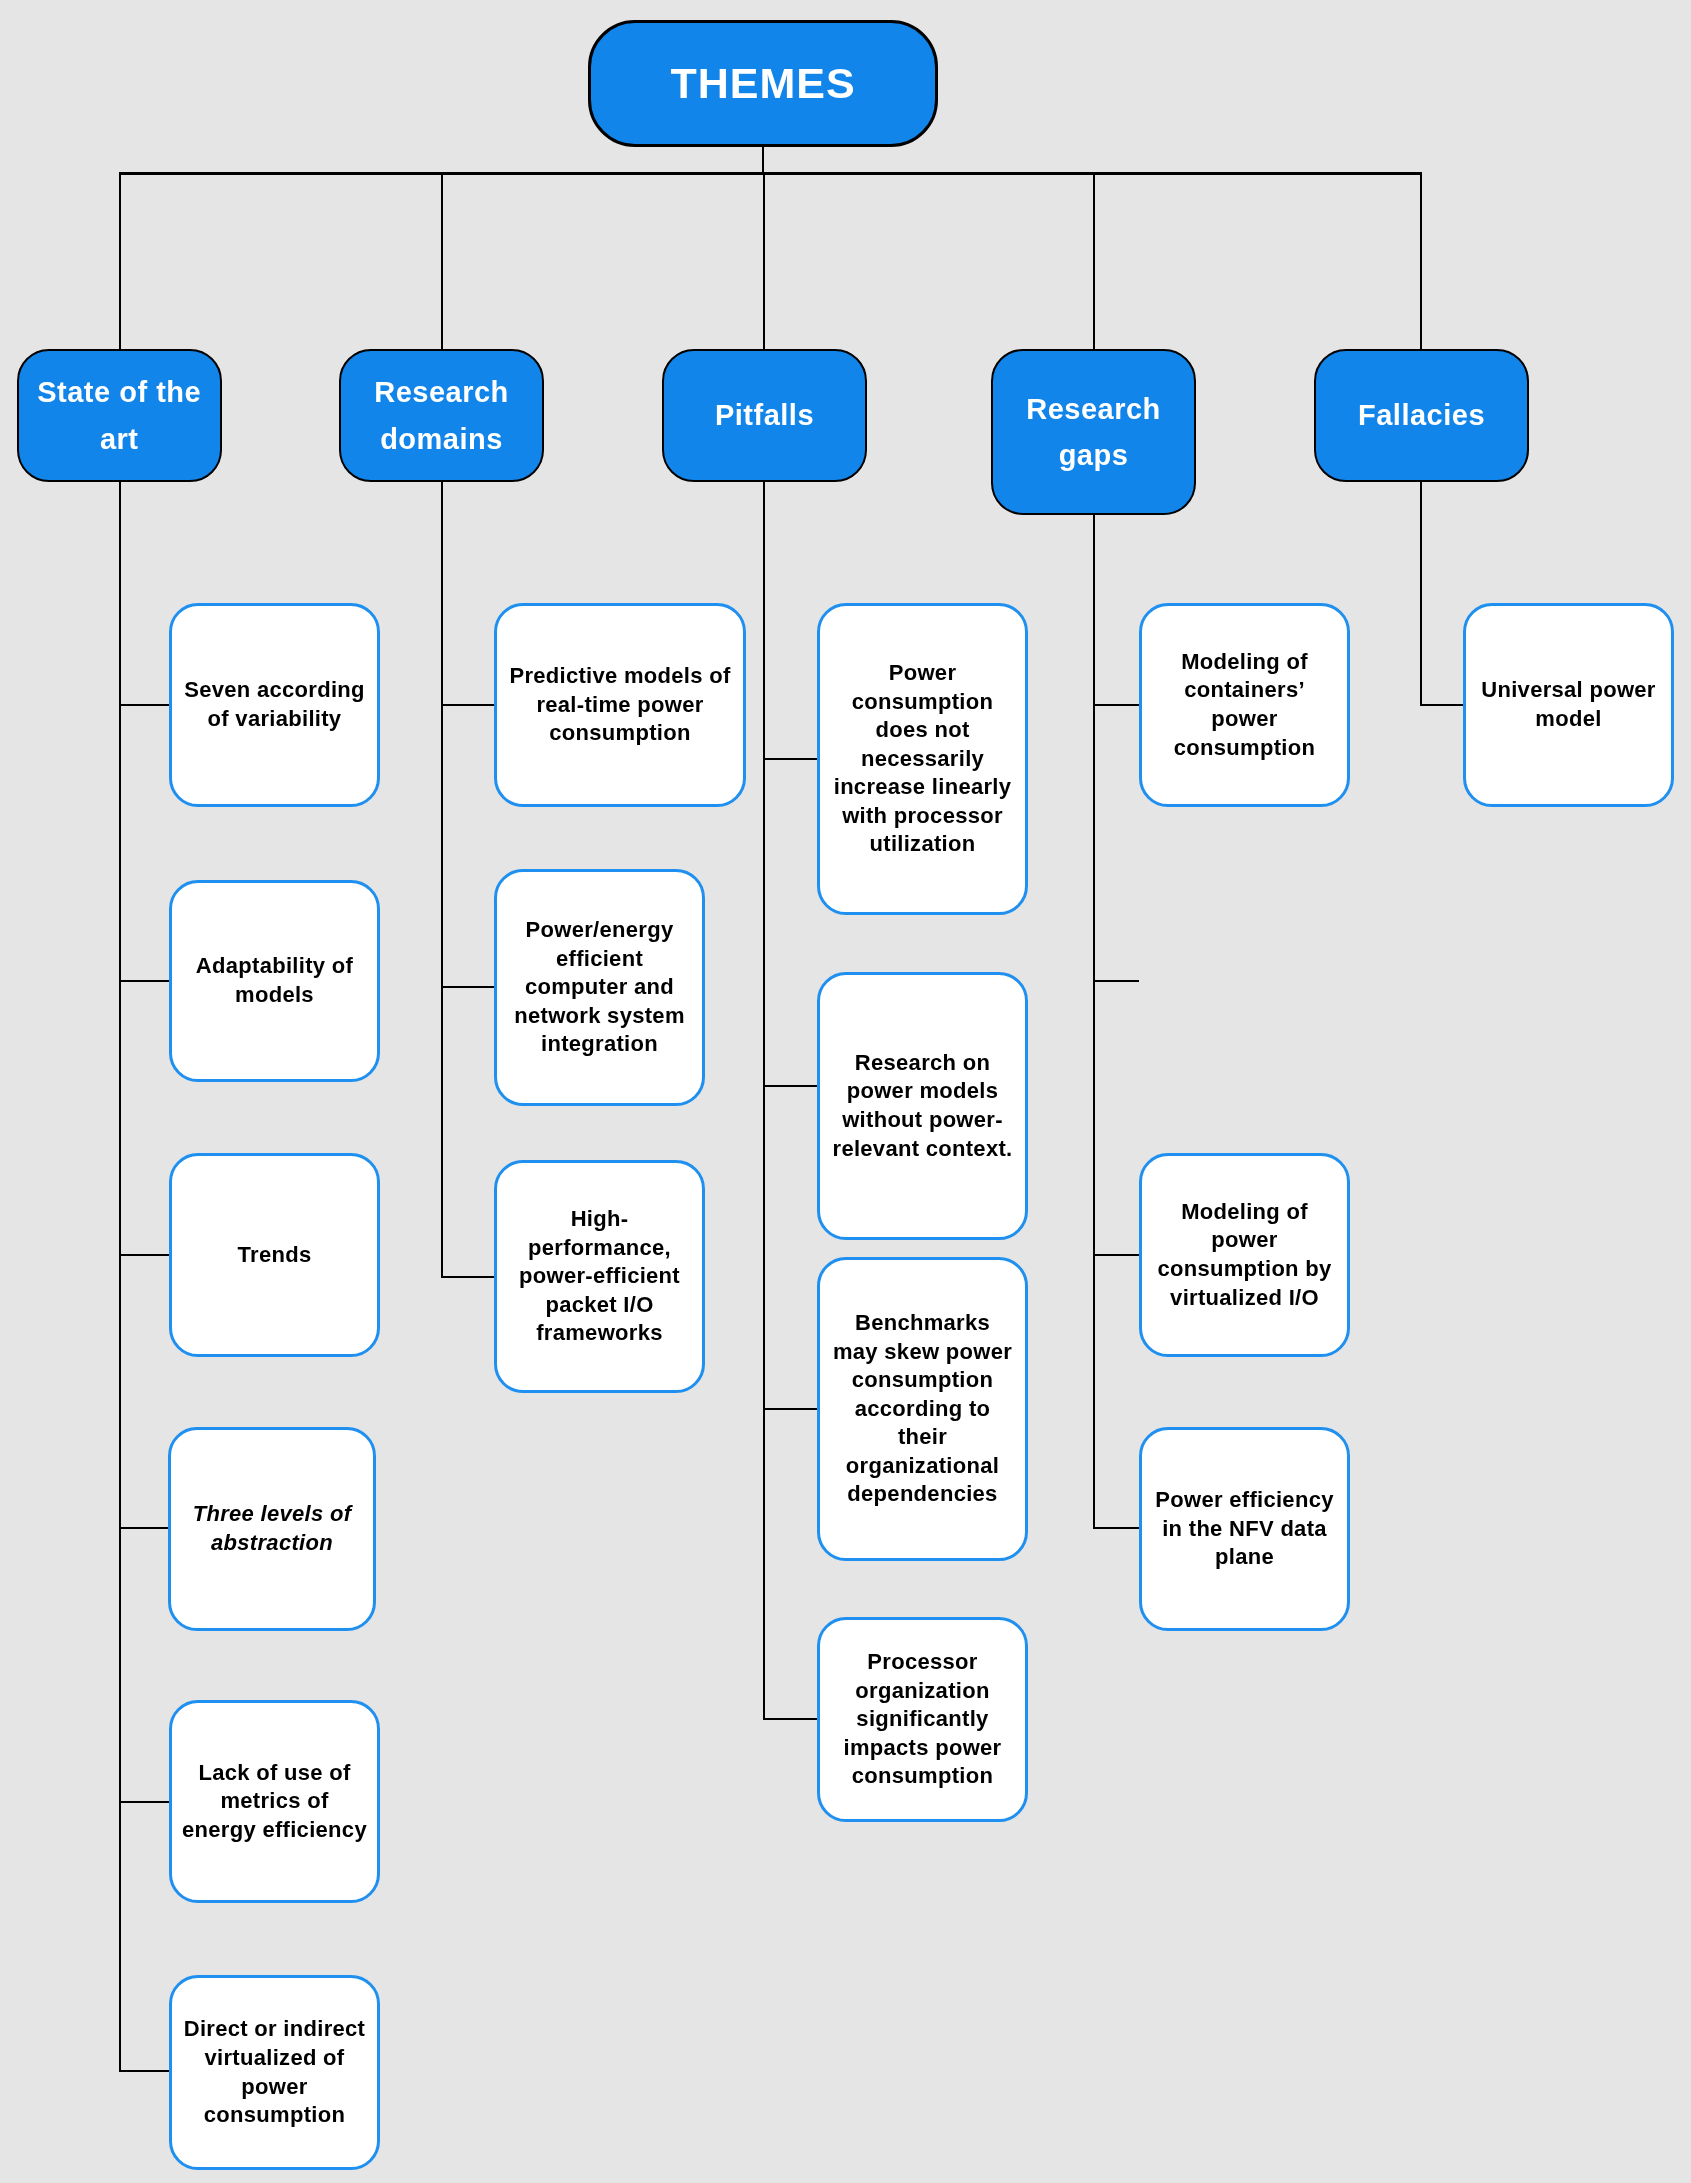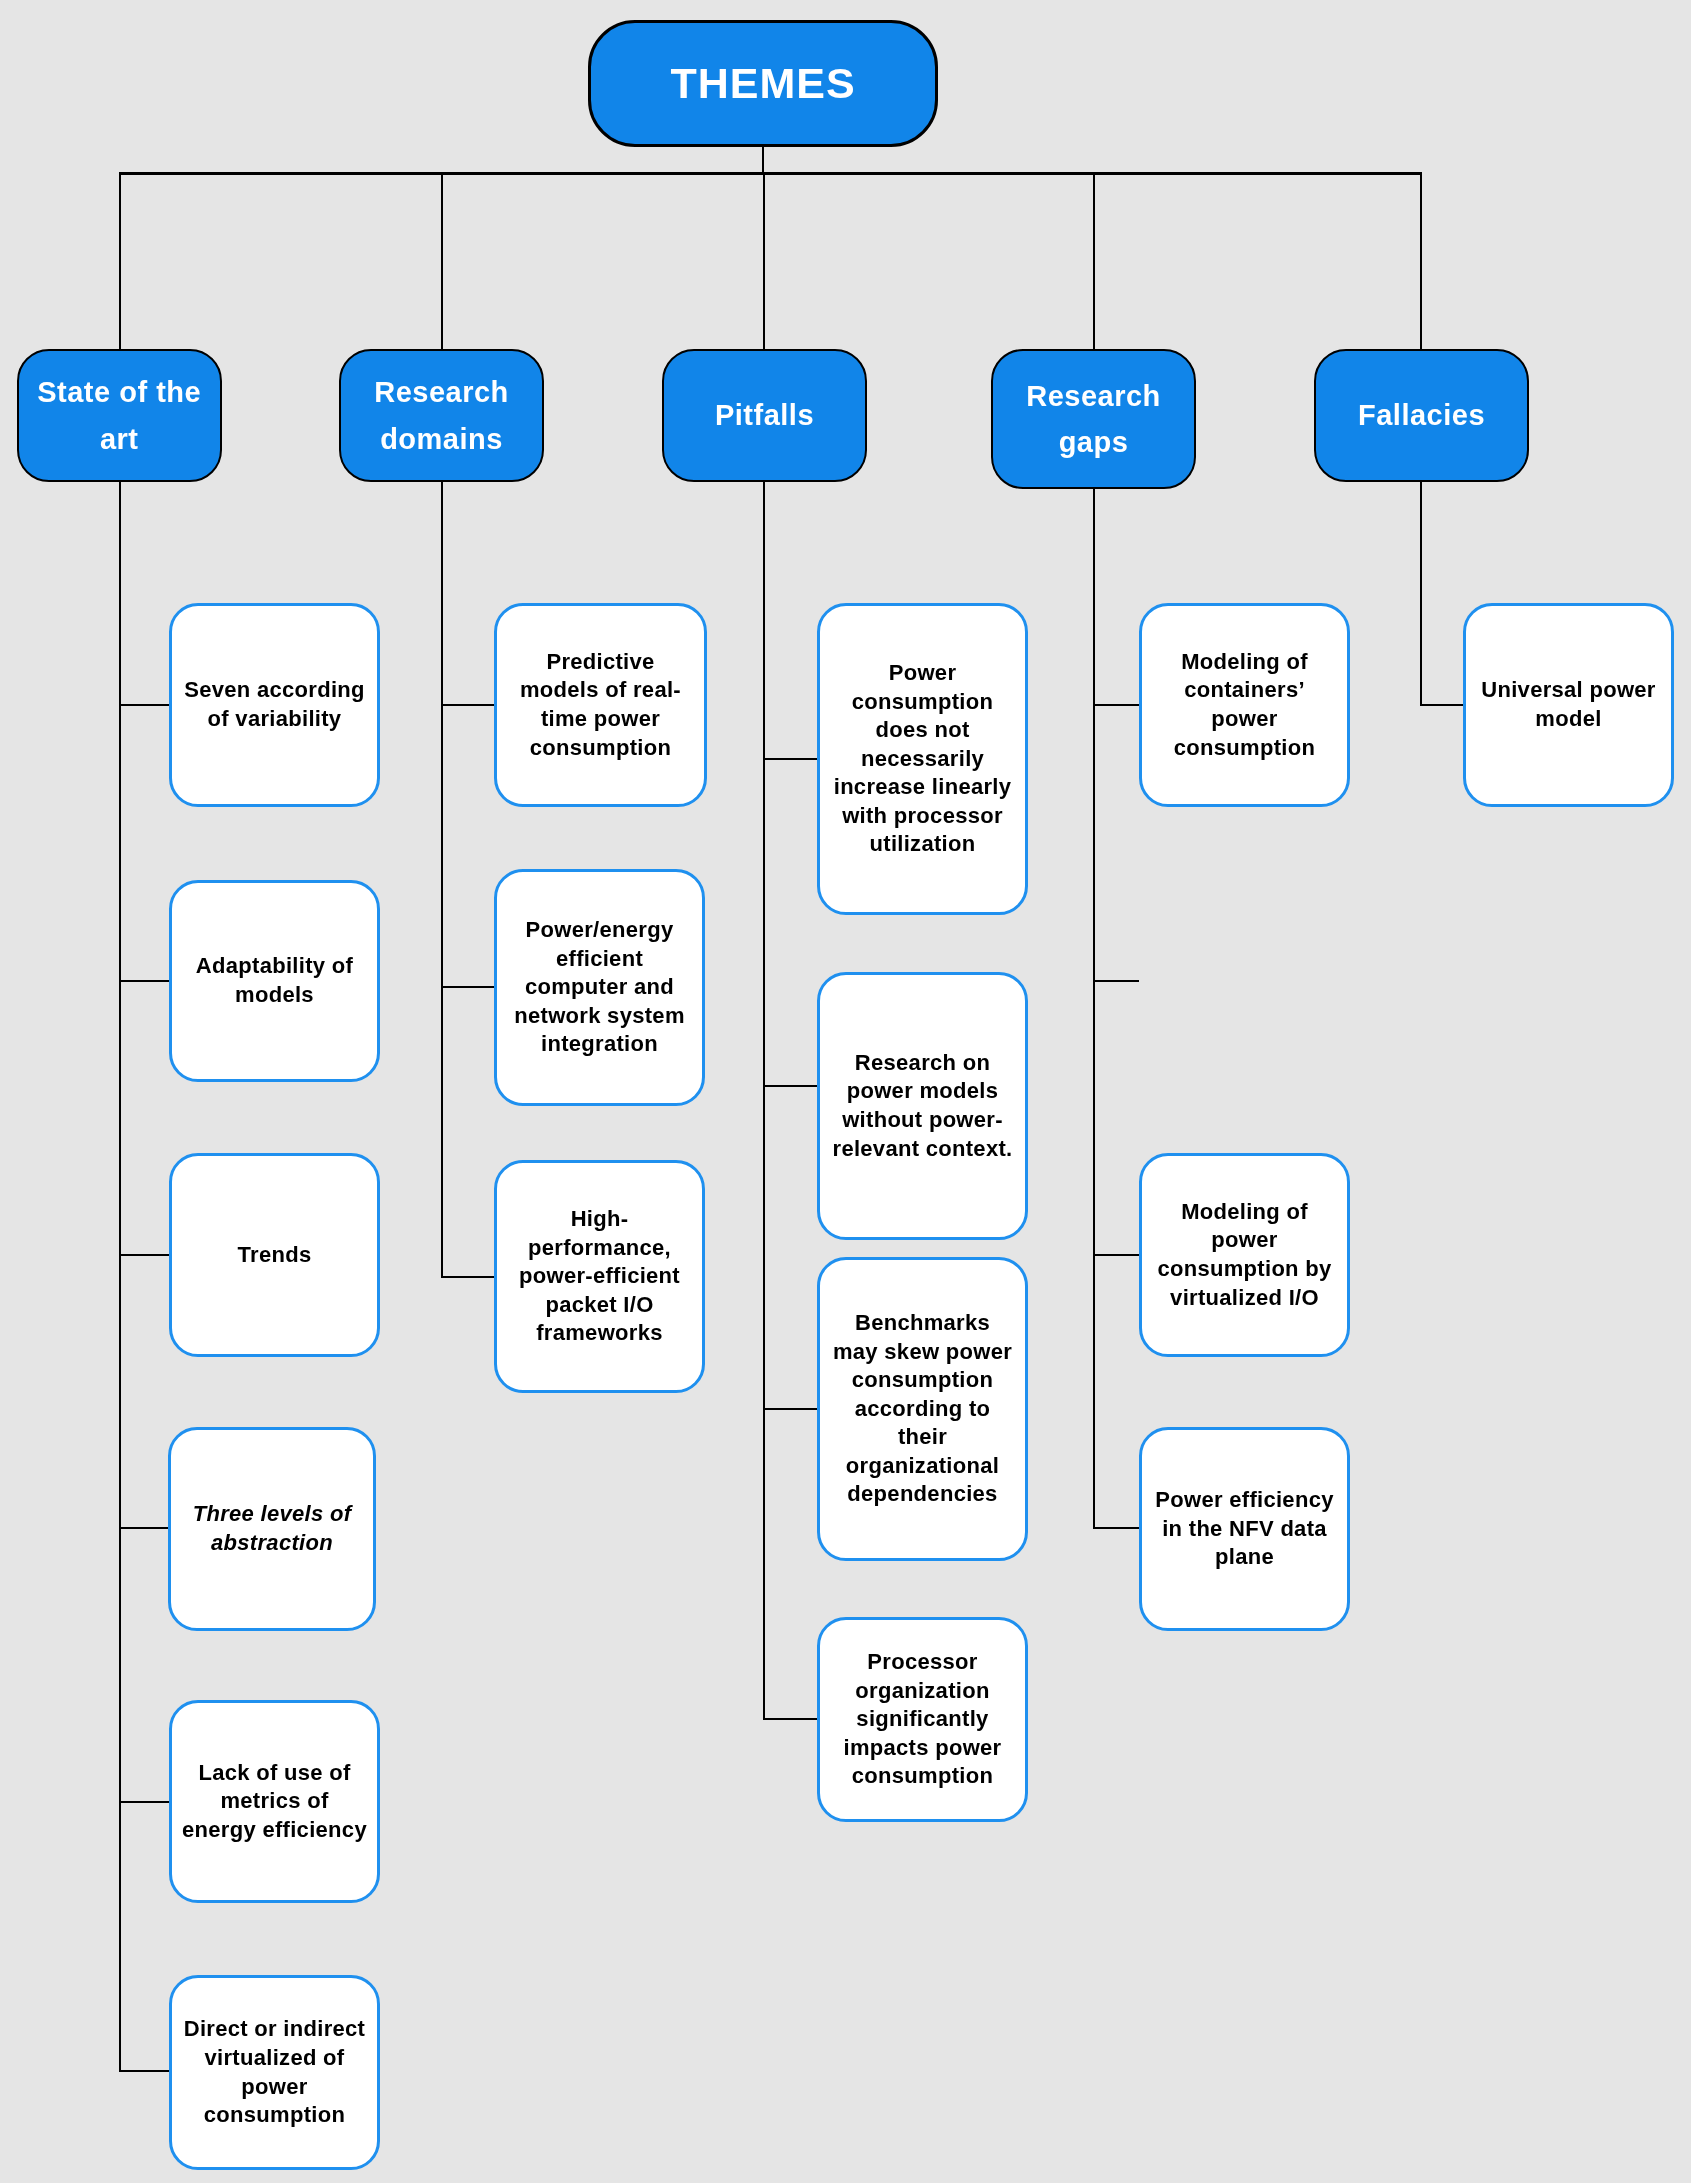--- a/index.html
+++ b/index.html
@@ -56,31 +56,31 @@
   <div class="line" style="left:1093px;top:1254px;width:46px;height:2.1px;"></div>
   <div class="line" style="left:1093px;top:1527px;width:46px;height:2.1px;"></div>
 
   <div class="line" style="left:1420px;top:704px;width:43px;height:2.1px;"></div>
 
   <div class="node root" style="left:588px;top:20px;width:350px;height:127px;">THEMES</div>
 
   <div class="node header" style="left:16.7px;top:349px;width:205px;height:133px;">State of the art</div>
   <div class="node header" style="left:339px;top:349px;width:205px;height:133px;">Research domains</div>
   <div class="node header" style="left:662px;top:349px;width:205px;height:133px;">Pitfalls</div>
-  <div class="node header" style="left:991px;top:349px;width:205px;height:140px;">Research gaps</div>
+  <div class="node header" style="left:991px;top:349px;width:205px;height:166px;">Research gaps</div>
   <div class="node header" style="left:1314px;top:349px;width:215px;height:133px;">Fallacies</div>
 
   <div class="node child" style="left:169px;top:603px;width:211px;height:204px;">Seven according of variability</div>
   <div class="node child" style="left:169px;top:880px;width:211px;height:202px;">Adaptability of models</div>
   <div class="node child" style="left:169px;top:1153px;width:211px;height:204px;">Trends</div>
   <div class="node child" style="left:168px;top:1427px;width:208px;height:204px;font-style:italic;">Three levels of abstraction</div>
   <div class="node child" style="left:169px;top:1700px;width:211px;height:203px;">Lack of use of metrics of energy efficiency</div>
   <div class="node child" style="left:169px;top:1975px;width:211px;height:195px;">Direct or indirect virtualized of power consumption</div>
 
-  <div class="node child" style="left:494px;top:603px;width:213px;height:204px;">Predictive models of real-time power consumption</div>
+  <div class="node child" style="left:494px;top:603px;width:252px;height:204px;">Predictive models of real-time power consumption</div>
   <div class="node child" style="left:494px;top:869px;width:211px;height:237px;">Power/energy efficient computer and network system integration</div>
   <div class="node child" style="left:494px;top:1160px;width:211px;height:233px;">High-performance, power-efficient packet I/O frameworks</div>
 
   <div class="node child" style="left:817px;top:603px;width:211px;height:312px;">Power consumption does not necessarily increase linearly with processor utilization</div>
   <div class="node child" style="left:817px;top:972px;width:211px;height:268px;">Research on power models without power-relevant context.</div>
   <div class="node child" style="left:817px;top:1257px;width:211px;height:304px;">Benchmarks may skew power consumption according to their organizational dependencies</div>
   <div class="node child" style="left:817px;top:1617px;width:211px;height:205px;">Processor organization significantly impacts power consumption</div>
 
   <div class="node child" style="left:1139px;top:603px;width:211px;height:204px;">Modeling of containers’ power consumption</div>
   <div class="node child" style="left:1139px;top:1153px;width:211px;height:204px;">Modeling of power consumption by virtualized I/O</div>

